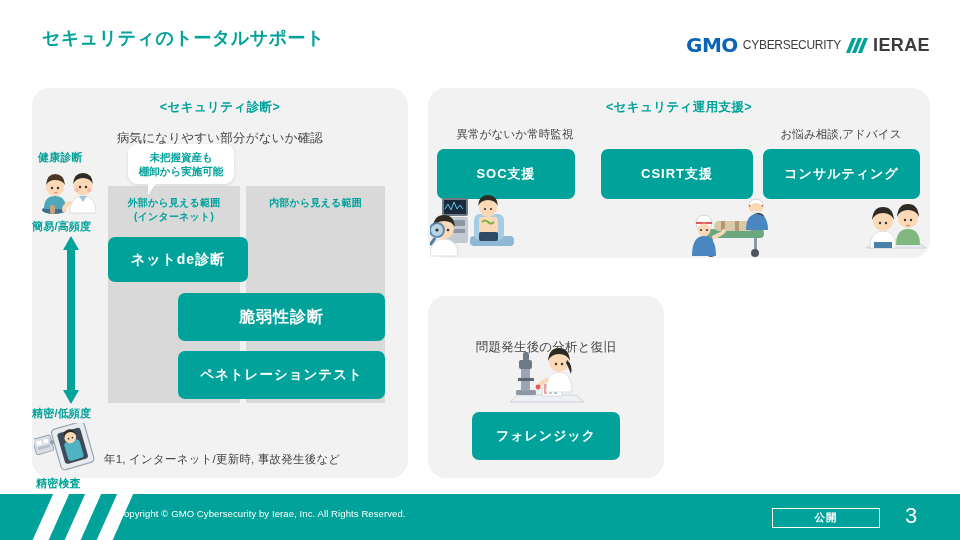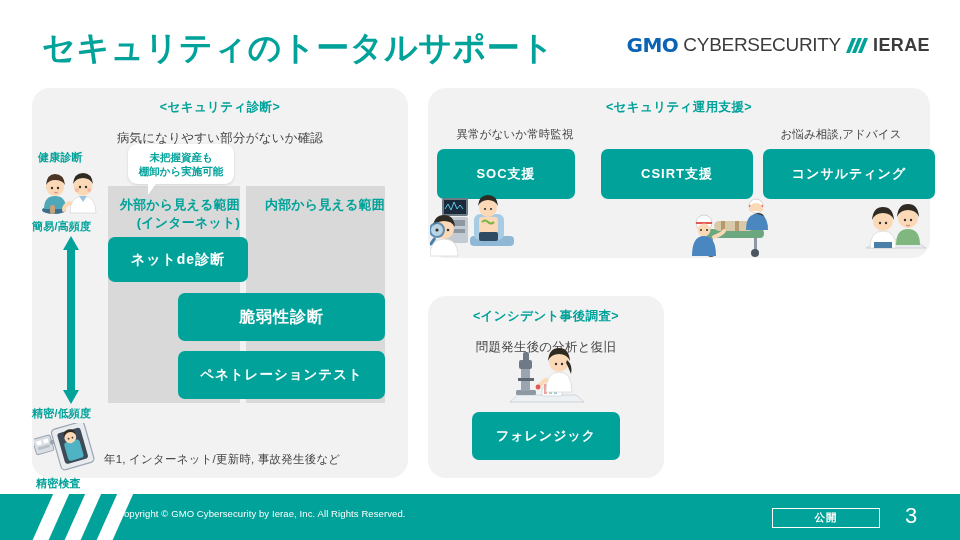--- a/index.html
+++ b/index.html
@@ -10,37 +10,37 @@
     font-family: "Liberation Sans", "DejaVu Sans", sans-serif;
     overflow: hidden;
     position: relative;
   }
 
   .slide { position: relative; width: 960px; height: 540px; }
 
   
   .slide-title {
     position: absolute; left: 42px; top: 26px;
-    font-size: 33px; font-weight: bold;
+    font-size: 18px; font-weight: bold;
     color: #00A29A; letter-spacing: 0.5px;
     white-space: nowrap;
   }
 
   
   .brand {
     position: absolute; right: 30px; top: 33px;
     display: flex; align-items: center; gap: 5px;
     white-space: nowrap;
   }
   .brand-gmo {
     font-size: 20px; font-weight: bold; color: #0B63B5;
     letter-spacing: -0.5px; font-family: "DejaVu Sans", sans-serif;
   }
   .brand-cyber {
-    font-size: 19px; color: #3C3C3C; letter-spacing: -0.3px;
+    font-size: 12px; color: #3C3C3C; letter-spacing: -0.3px;
     font-family: "Liberation Sans", sans-serif;
   }
   .brand-slashes { display: inline-flex; gap: 2px; margin: 0 3px; }
   .brand-slashes i {
     display: block; width: 4px; height: 15px;
     background: #00A29A; transform: skewX(-22deg);
   }
   .brand-ierae {
     font-size: 18px; font-weight: bold; color: #3C3C3C;
     letter-spacing: 0.4px;
@@ -73,21 +73,21 @@
 
   
   .scope-grid { position: absolute; left: 108px; top: 186px; width: 277px; height: 217px; }
   .scope-col {
     position: absolute; top: 0; height: 217px; background: #D9D9D9;
   }
   #scope-col-external { left: 0; width: 132px; }
   #scope-col-internal { left: 138px; width: 139px; }
   .scope-label {
     position: absolute; top: 10px; width: 100%;
-    text-align: right; font-size: 13px; font-weight: bold;
+    text-align: center; font-size: 10px; font-weight: bold;
     color: #00A29A; line-height: 1.35; letter-spacing: 0.2px;
   }
 
   #pill-net-diagnosis { left: 108px; top: 237px; width: 140px; height: 45px; font-size: 14px; }
   #pill-vulnerability  { left: 178px; top: 293px; width: 207px; height: 48px; font-size: 16px; }
   #pill-penetration    { left: 178px; top: 351px; width: 207px; height: 48px; font-size: 13.5px; }
 
   
   .callout {
     position: absolute; left: 128px; top: 144px; width: 106px; height: 40px;
@@ -128,21 +128,21 @@
     position: absolute; top: 127px; font-size: 11.5px;
     color: #444444; text-align: center; letter-spacing: 0.1px;
     white-space: nowrap;
   }
   #ops-sub-soc   { left: 437px; width: 156px; }
   #ops-sub-csirt { left: 612px; width: 156px; margin-top: 44px; }
   #ops-sub-cons  { left: 763px; width: 156px; }
 
   #pill-soc   { left: 437px; top: 149px; width: 138px; height: 50px; text-align: center; }
   #pill-csirt { left: 601px; top: 149px; width: 152px; height: 50px; }
-  #pill-cons  { left: 763px; top: 149px; width: 172px; height: 50px; }
+  #pill-cons  { left: 763px; top: 149px; width: 157px; height: 50px; }
 
   
   #inc-heading { position: absolute; left: 428px; top: 308px; width: 236px; }
   #inc-sub     { position: absolute; left: 428px; top: 326px; width: 236px; }
   #pill-forensic { left: 472px; top: 412px; width: 148px; height: 48px; }
 
   
   .illus { position: absolute; }
 
   
@@ -376,21 +376,20 @@
       <circle cx="46" cy="22" r="10" fill="#FBD9B6"></circle>
       <path d="M35 21 q1 -13 11 -13 q10 0 11 13 q-3 -7 -11 -7 q-8 0 -11 7 z" fill="#2F2A22"></path>
       <circle cx="43" cy="24" r="1.2" fill="#333"></circle>
       <circle cx="49" cy="24" r="1.2" fill="#333"></circle>
       <path d="M44 29 q2 2 4 0" stroke="#C07777" stroke-width="1" fill="none"></path>
     </svg>
   </div>
 
   <div class="panel" id="panel-incident"></div>
 
-  <div class="panel-heading" id="inc-heading">&lt;インシデント事後調査&gt;</div>
   <div class="panel-sub" id="inc-sub">問題発生後の分析と復旧</div>
 
   <div class="illus" style="left:508px; top:348px; width:78px; height:58px;">
     <svg width="78" height="58" viewBox="0 0 78 58">
 
       <path d="M2 54 l8 -7 h58 l8 7 z" fill="#EDF1F4" stroke="#C6CDD4" stroke-width="0.8"></path>
 
       <rect x="8" y="42" width="20" height="5" rx="1.5" fill="#8D98A3"></rect>
       <rect x="13" y="18" width="9" height="25" fill="#9AA5B1"></rect>
       <rect x="11" y="12" width="13" height="9" rx="2" fill="#6E7A86"></rect>

